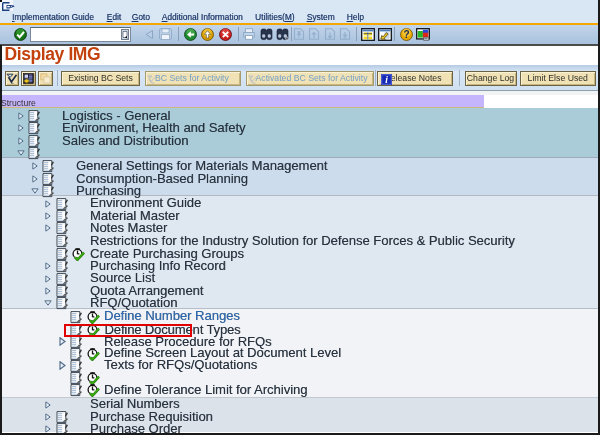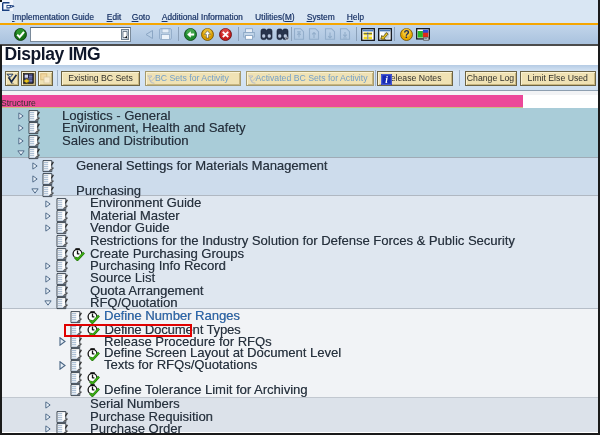--- a/index.html
+++ b/index.html
@@ -11,35 +11,35 @@
   .mi u{text-decoration:underline}
   
   #orange{left:0;top:22.5px;width:600px;height:2px;background:#f6a600}
   
   #toolbar{left:0;top:24.5px;width:600px;height:19.5px;background:linear-gradient(#c2d5ea,#a9c2de)}
   #tbfield{left:30px;top:27px;width:99px;height:13px;background:#fff;border:1px solid #7a8a9a;border-top-color:#5a6a7a}
   .tsep{position:absolute;top:27px;width:1px;height:14px;background:#8ba0b8}
   
   #dline{left:0;top:44px;width:600px;height:1.5px;background:#4c4c4c}
   
-  #title{left:4.5px;top:46.2px;font-size:17.5px;line-height:17.5px;font-weight:bold;letter-spacing:-0.4px;color:#0f172a}
+  #title{left:4.5px;top:46.2px;font-size:17.5px;line-height:17.5px;font-weight:bold;letter-spacing:-0.4px;color:#c2410c}
   
   #appbar{left:0;top:65px;width:600px;height:24.5px;background:linear-gradient(#b5cbe4 0%,#d9e7f6 28%,#cfe0f1 100%)}
   .btn{position:absolute;top:71px;height:14.5px;background:#f0e2b4;border:1px solid #6c6344;
        box-shadow:inset 1px 1px 0 #faf2d2,inset -1px -1px 0 #c8b680;
        font-size:8.7px;color:#31302a;line-height:12.5px;text-align:center;white-space:nowrap;box-sizing:border-box}
   .btn.dis{color:#74a0c8;border-color:#a59a6e}
   .ibtn{position:absolute;top:71px;width:14.5px;height:14.5px;background:#f0e2b4;border:1px solid #6c6344;
         box-shadow:inset 1px 1px 0 #faf2d2,inset -1px -1px 0 #c8b680;box-sizing:border-box}
   .asep{position:absolute;top:70px;width:1px;height:16px;background:#9fb2c8}
   
   #gline{left:0;top:89.5px;width:600px;height:1px;background:#8e9fb0}
   #wstrip{left:0;top:90.5px;width:600px;height:4px;background:#f2f3f5}
   
-  #shead{left:0;top:94.5px;width:523px;height:13.5px;background:#ec4899;border-bottom:1px solid #cdb97f;box-sizing:border-box}
+  #shead{left:0;top:94.5px;width:484px;height:13.5px;background:#c4b5fd;border-bottom:1px solid #cdb97f;box-sizing:border-box}
   #shead span{position:absolute;left:1px;top:3px;font-size:8.6px;color:#33322c}
   
   .band{position:absolute;left:0;width:600px}
   #bA{top:108px;height:49.3px;background:#a9ccd8;border-bottom:1px solid #9fabb6}
   #bB{top:158.3px;height:37px;background:#cddcec;border-bottom:1px solid #b0b8c2}
   #bC{top:196.3px;height:111.3px;background:#dfe7f0;border-bottom:1px solid #b6bec8}
   #bD{top:308.6px;height:88.6px;background:#f1f3f6;border-bottom:1px solid #c2c8d0}
   #bE{top:398.2px;height:34.3px;background:#dce2ea}
   
   .row{position:absolute;left:0;width:596px;height:12.4px}
@@ -301,20 +301,21 @@
       </svg>
       <span class="t" style="left:76px">General Settings for Materials Management</span>
     </div>
 <div class="row" style="top:172.5px">
       <svg class="ic" style="left:31.6px;top:2.2px" width="6" height="8" viewBox="0 0 7 9">
         <use href="#arrR"></use>
       </svg>
       <svg class="ic" style="left:41.7px;top:0.2px" width="12" height="13" viewBox="0 0 12 13">
         <use href="#doc"></use>
       </svg>
+      <span class="t" style="left:76px">Consumption-Based Planning</span>
     </div>
 <div class="row" style="top:184.9px">
       <svg class="ic" style="left:30.6px;top:3px" width="8" height="6" viewBox="0 0 9 7">
         <use href="#arrD"></use>
       </svg>
       <svg class="ic" style="left:41.7px;top:0.2px" width="12" height="13" viewBox="0 0 12 13">
         <use href="#doc"></use>
       </svg>
       <span class="t" style="left:76px">Purchasing</span>
     </div>
@@ -336,21 +337,21 @@
       </svg>
       <span class="t" style="left:90px">Material Master</span>
     </div>
 <div class="row" style="top:222.2px">
       <svg class="ic" style="left:45.4px;top:2.2px" width="6" height="8" viewBox="0 0 7 9">
         <use href="#arrR"></use>
       </svg>
       <svg class="ic" style="left:55.9px;top:0.2px" width="12" height="13" viewBox="0 0 12 13">
         <use href="#doc"></use>
       </svg>
-      <span class="t" style="left:90px">Vendor Guide</span>
+      <span class="t" style="left:90px">Notes Master</span>
     </div>
 <div class="row" style="top:234.6px">
       <svg class="ic" style="left:55.9px;top:0.2px" width="12" height="13" viewBox="0 0 12 13">
         <use href="#doc"></use>
       </svg>
       <span class="t" style="left:90px">Restrictions for the Industry Solution for Defense Forces &amp; Public Security</span>
     </div>
 <div class="row" style="top:247.6px">
       <svg class="ic" style="left:55.9px;top:0.2px" width="12" height="13" viewBox="0 0 12 13">
         <use href="#doc"></use>

